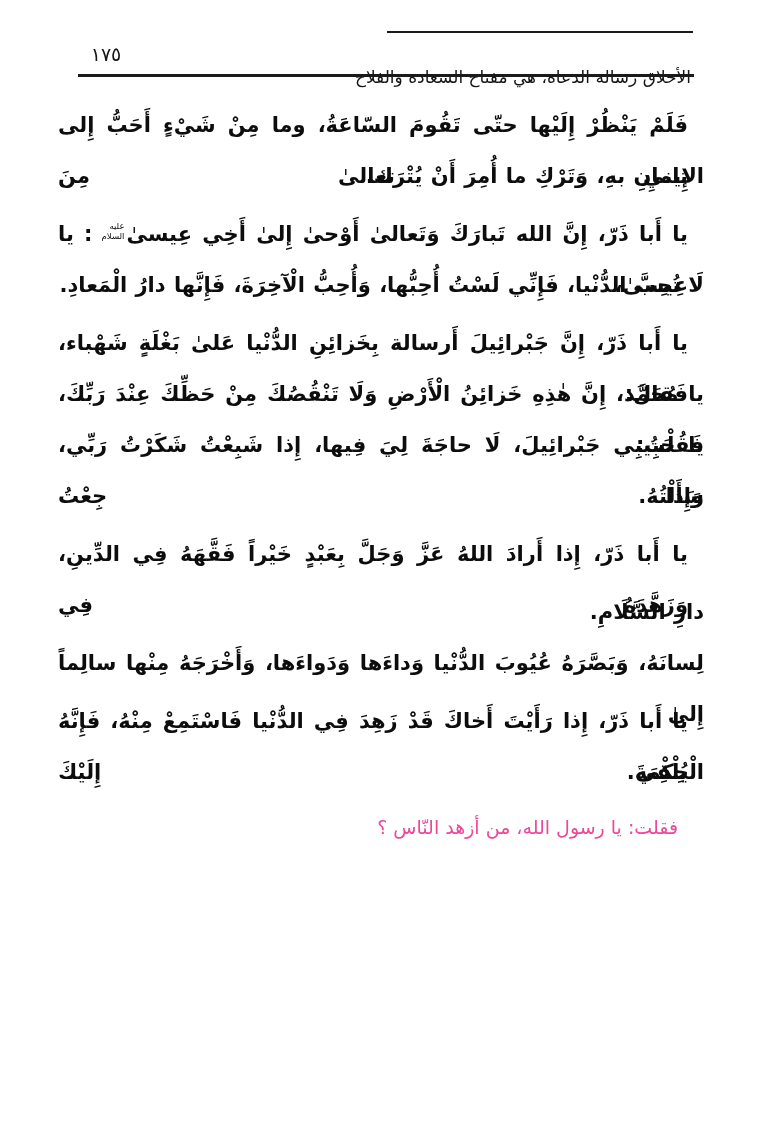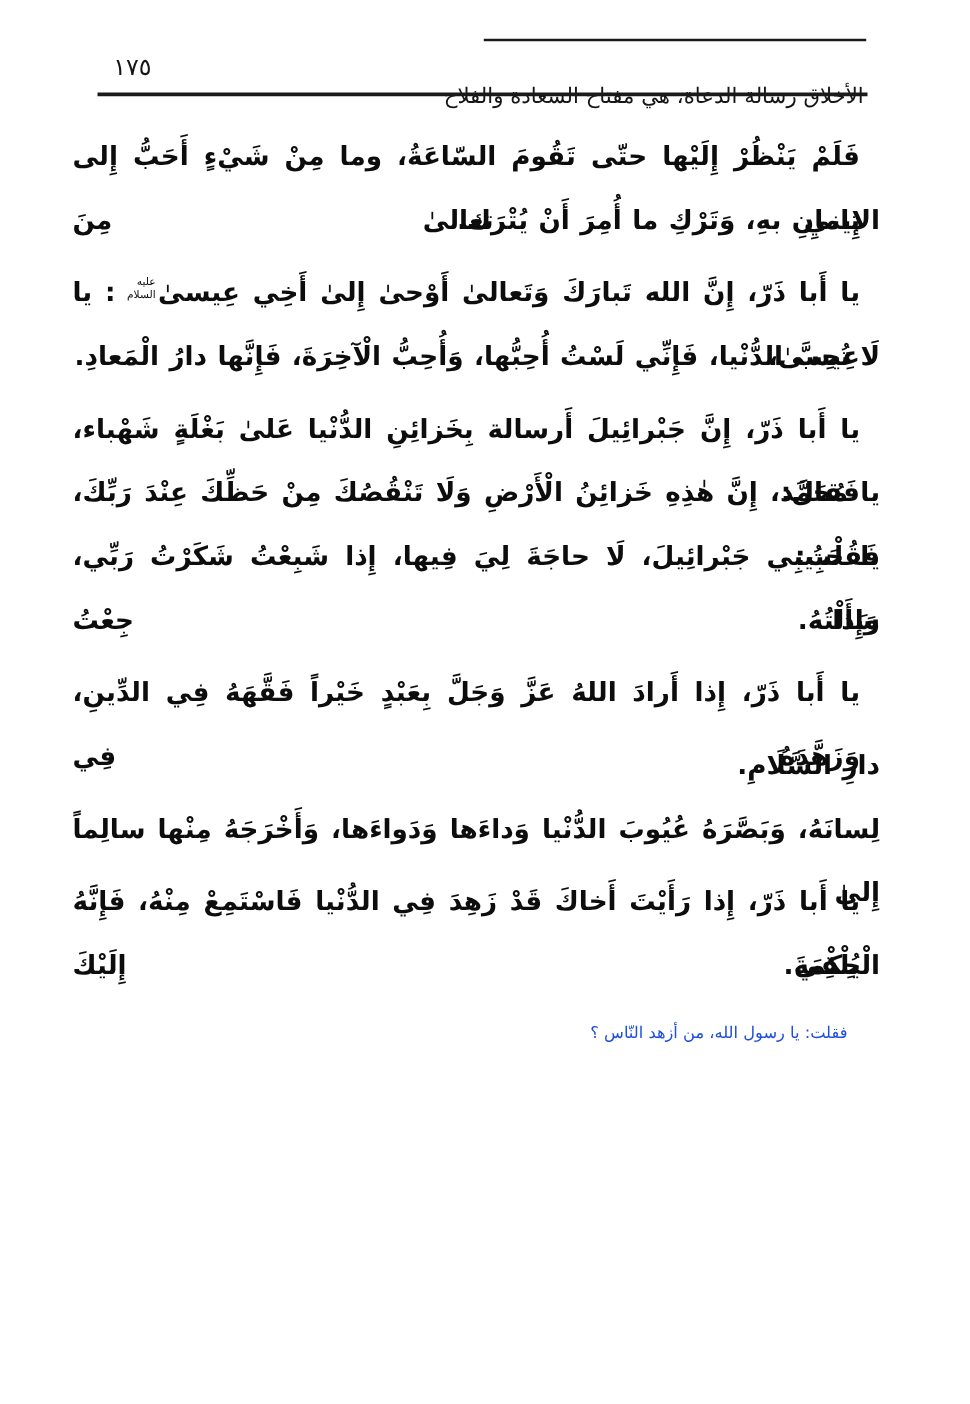--- a/index.html
+++ b/index.html
@@ -47,21 +47,21 @@
     text-align:justify;text-align-last:justify;
     word-spacing:1px;
   }
   .bline.first{padding-right:16px;}
   .bline.last{text-align:center;text-align-last:right;}
   .question{
     height:44px;line-height:44px;
     margin:6px 0 6px 0;
     padding-right:26px;
     text-align:center;text-align-last:right;
-    font-weight:normal;font-size:13px;color:#1d4ed8;
+    font-weight:normal;font-size:19px;color:#ec4899;
   }
   .intro{font-weight:normal;font-size:19px;}
   .honorific{
     display:inline-block;width:30px;
     font-size:8.5px;line-height:1.15;font-weight:normal;
     text-align:right;vertical-align:middle;
     transform:translateY(-3px);
     margin:0 2px;
     white-space:normal;
   }

